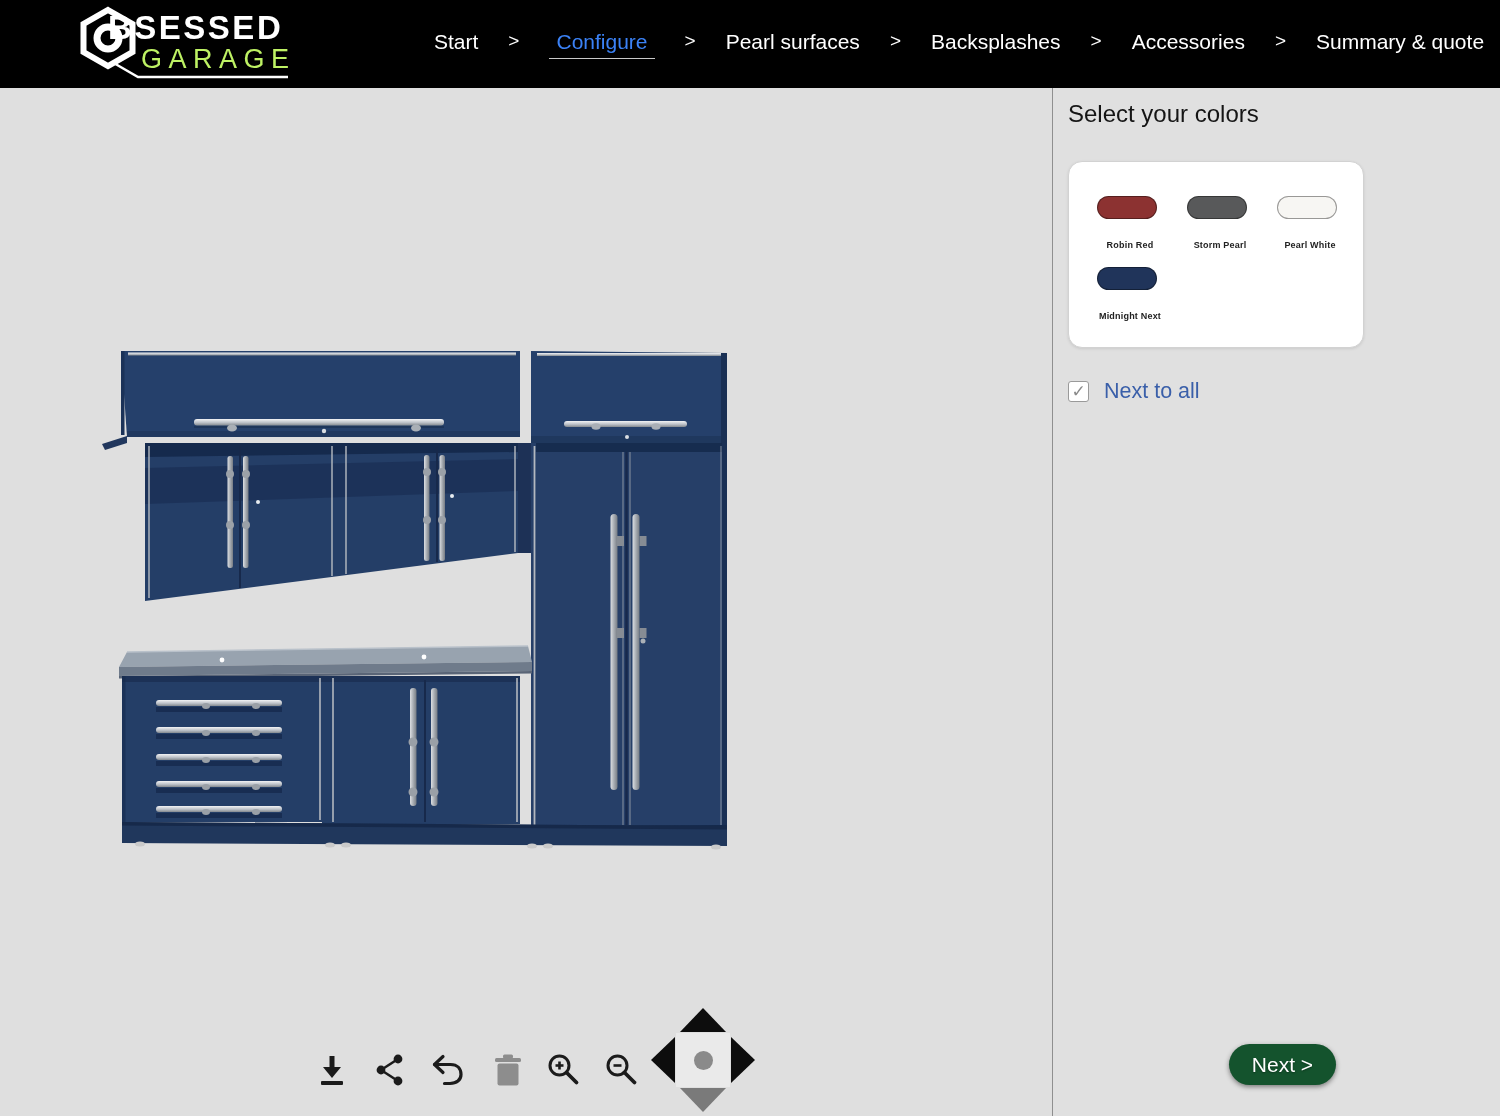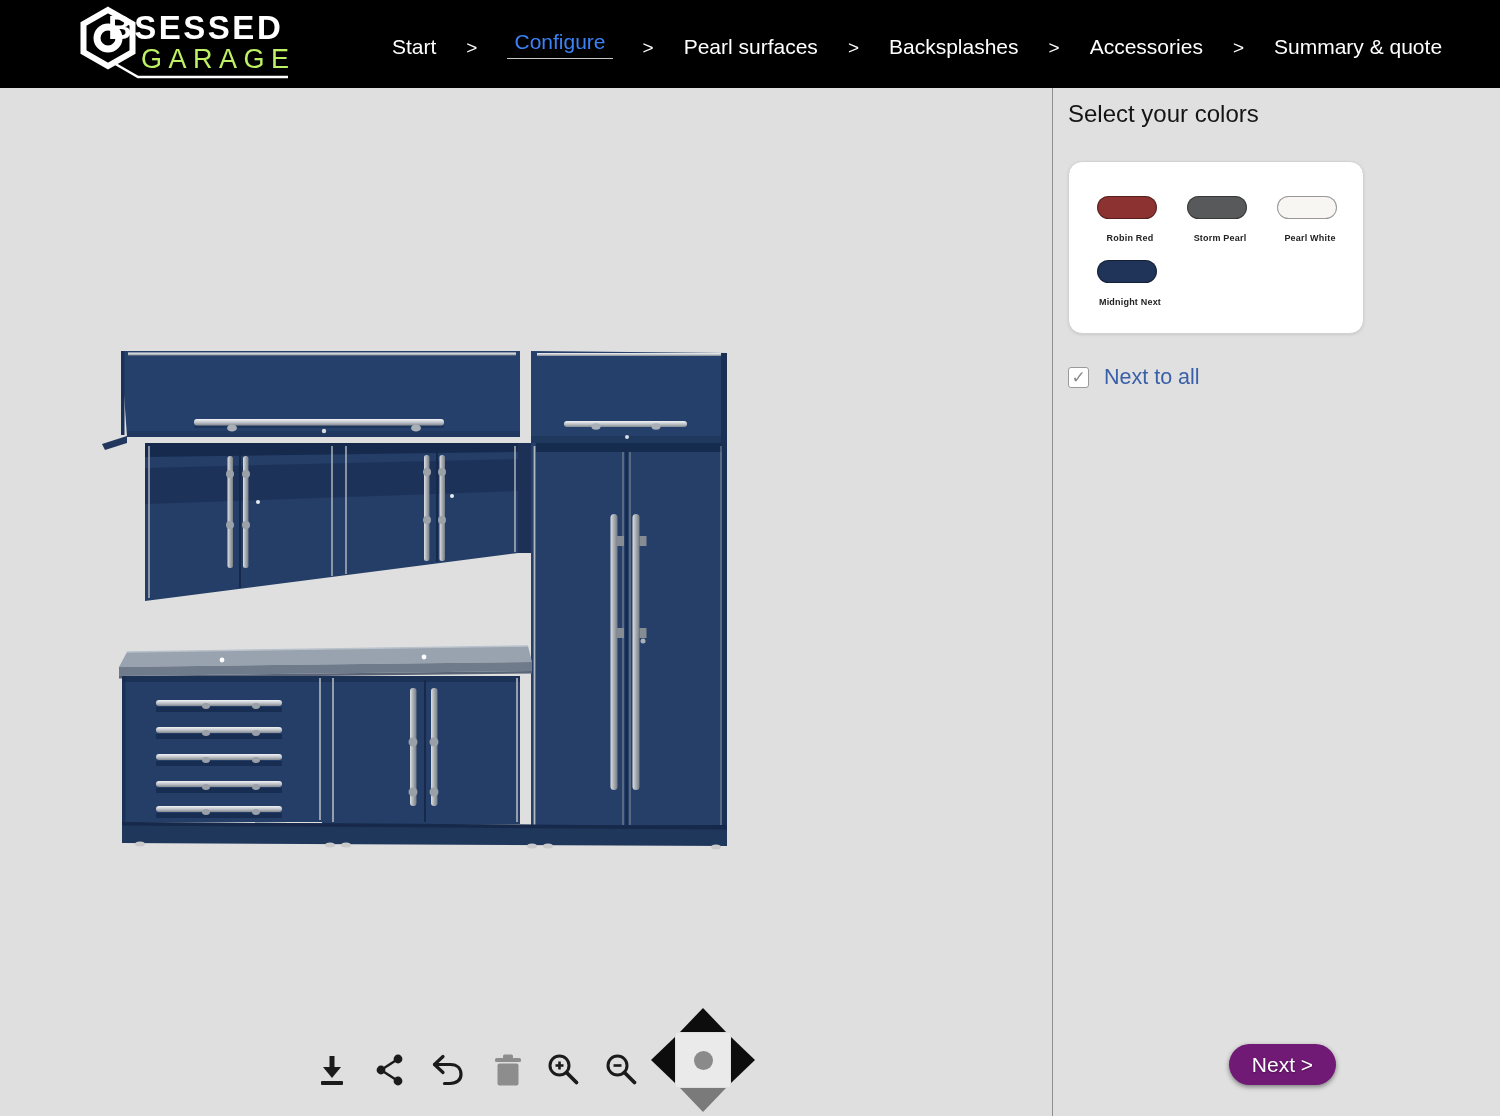--- a/index.html
+++ b/index.html
@@ -1,28 +1,28 @@
 <!DOCTYPE html>
 <html><head>
 <meta charset="utf-8">
 <style>
   * { margin:0; padding:0; box-sizing:border-box; }
   html,body { width:1500px; height:1116px; overflow:hidden;
     font-family:"Liberation Sans","DejaVu Sans",sans-serif; background:#dfdfdf; }
 
   
-  .header { height:88px; background:#000; display:flex; align-items:center; position:relative; }
+  .header { height:88px; background:#000; display:flex; align-items:center; position:relative;gap:42px; }
   .logo { position:relative; width:330px; height:88px; flex:0 0 auto; cursor:pointer; }
   .logo svg { position:absolute; left:66px; top:4px; }
   .logo-w1 { position:absolute; left:108px; top:9px; font-size:33px; font-weight:800;
     letter-spacing:2.5px; color:#fff; }
   .logo-w2 { position:absolute; left:141px; top:44px; font-size:27px; font-weight:300;
     letter-spacing:6.5px; color:#bef264; }
 
-  .crumbs { display:flex; align-items:flex-end; gap:30px; margin-left:62px; }
+  .crumbs { display:flex; align-items:flex-start; gap:30px; margin-left:62px; }
   .crumb { color:#fff; font-size:21px; cursor:pointer; white-space:nowrap; }
   .crumb.active { color:#3b82f6; border-bottom:1.5px solid #c9c9c9; padding:0 7px 4px 7px; }
   .sep { color:#fff; font-size:19px; }
 
   
   .main { position:relative; height:1028px; }
   .canvas { position:absolute; left:0; top:0; width:1052px; height:1028px; background:#dfdfdf; }
   .cabinet-wrap { position:absolute; left:100px; top:252px; width:640px; height:520px; }
 
   
@@ -43,29 +43,29 @@
 
   
   .sidebar { position:absolute; right:0; top:0; width:448px; height:1028px;
     background:#e0e0e0; border-left:1.5px solid #8f8f8f; }
   .sb-title { font-size:24px; font-weight:500; color:#151515; margin:12px 0 0 15px; }
   .swatch-card { width:296px; margin:33px 0 0 15px; background:#fff; border:1px solid #d2d2d2;
     border-radius:14px; box-shadow:0 1px 3px rgba(0,0,0,0.10);
     padding:34px 0 26px 28px; display:grid; grid-template-columns:90px 90px 90px; row-gap:17px; }
   .swatch { cursor:pointer; width:66px; text-align:center; }
   .pill { width:60px; height:23px; border-radius:12px; border:1px solid rgba(0,0,0,0.38); }
-  .pill-label { font-size:9px; font-weight:700; color:#222; margin-top:14px; letter-spacing:0.2px; white-space:nowrap; }
+  .pill-label { font-size:9px; font-weight:700; color:#222; margin-top:21px; letter-spacing:0.2px; white-space:nowrap; }
 
   .apply-row { display:flex; align-items:center; gap:15px; margin:31px 0 0 15px; cursor:pointer; width:fit-content; }
   .cb { width:21px; height:21px; background:#fff; border:1.5px solid #9a9a9a; border-radius:3px;
     color:#8a8a8a; font-size:17px; line-height:19px; text-align:center; font-weight:700; }
   .apply-label { font-size:21.5px; color:#3a5fa9; font-weight:500; }
 
   .next { position:absolute; right:164px; bottom:31px; width:107px; height:41px;
-    border:none; border-radius:21px; background:#701a75; color:#fff; font-size:21px; font-weight:500;
+    border:none; border-radius:21px; background:#14532d; color:#fff; font-size:21px; font-weight:500;
     font-family:"Liberation Sans",sans-serif; cursor:pointer;
     box-shadow:0 2px 5px rgba(0,0,0,0.45); text-shadow:0 1px 2px rgba(0,0,0,0.35); }
 </style>
 </head>
 <body>
 
 <div class="header">
   <div class="logo">
     <svg width="230" height="82" viewBox="0 0 230 82">
       <polygon points="42,6 66.5,20 66.5,48 42,62 17.5,48 17.5,20" fill="none" stroke="#fff" stroke-width="6"></polygon>

